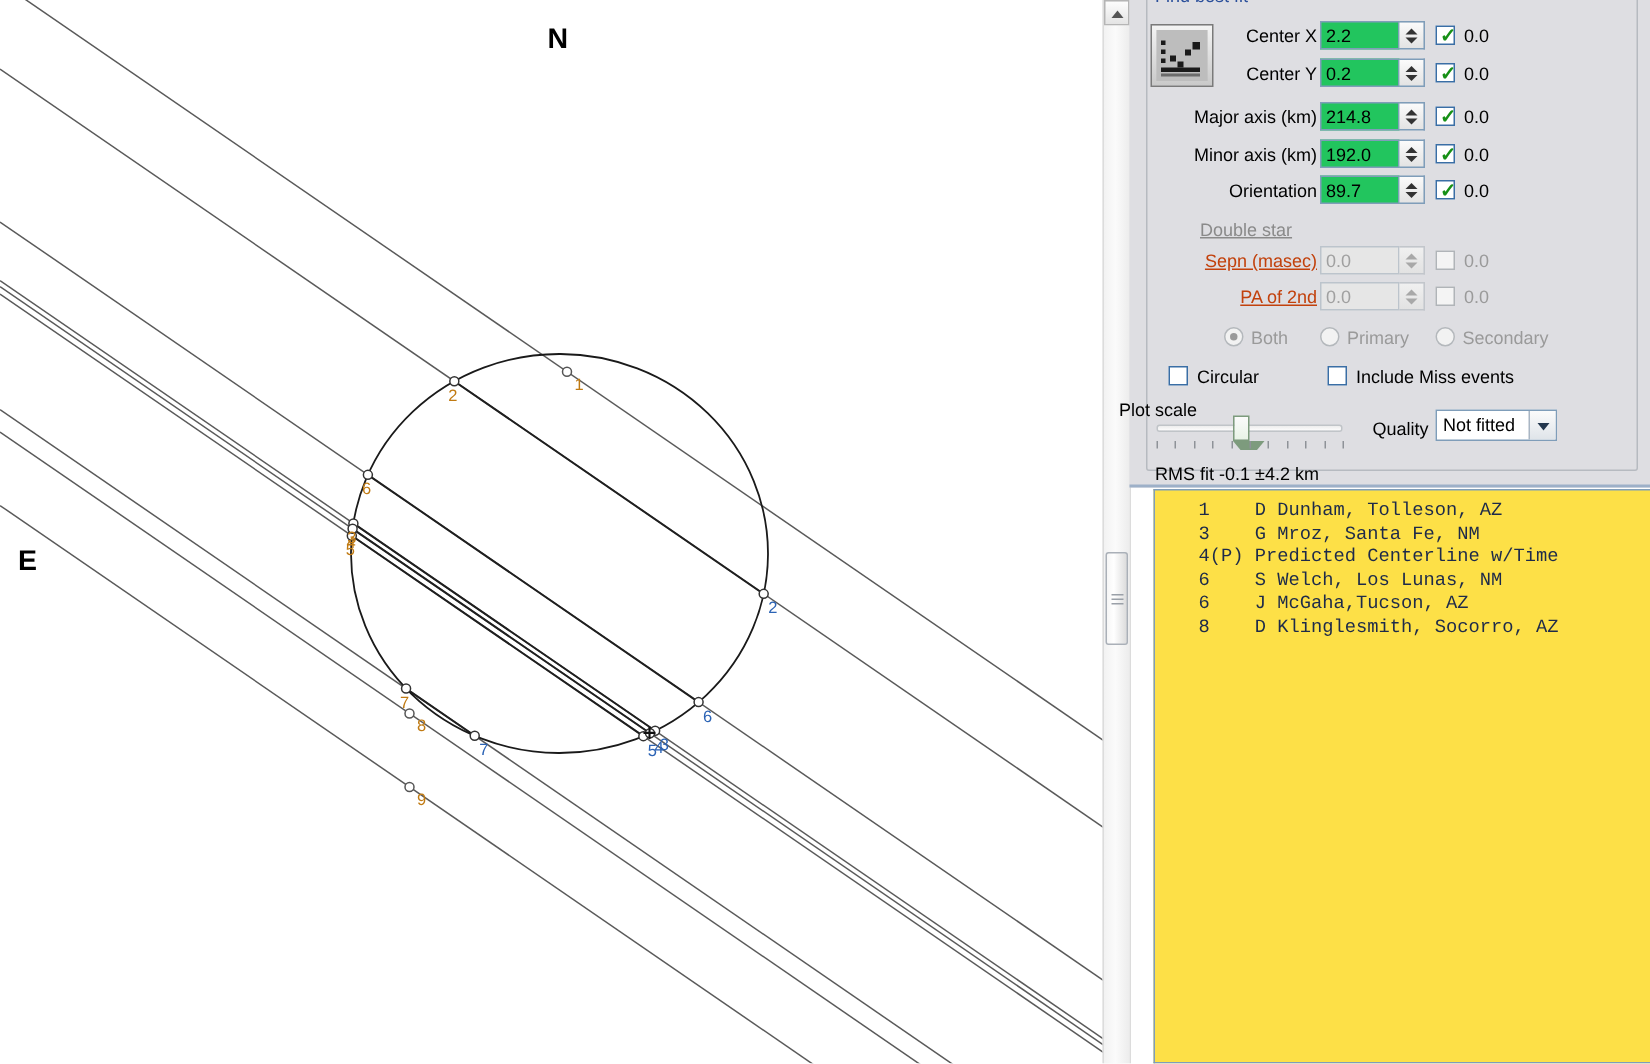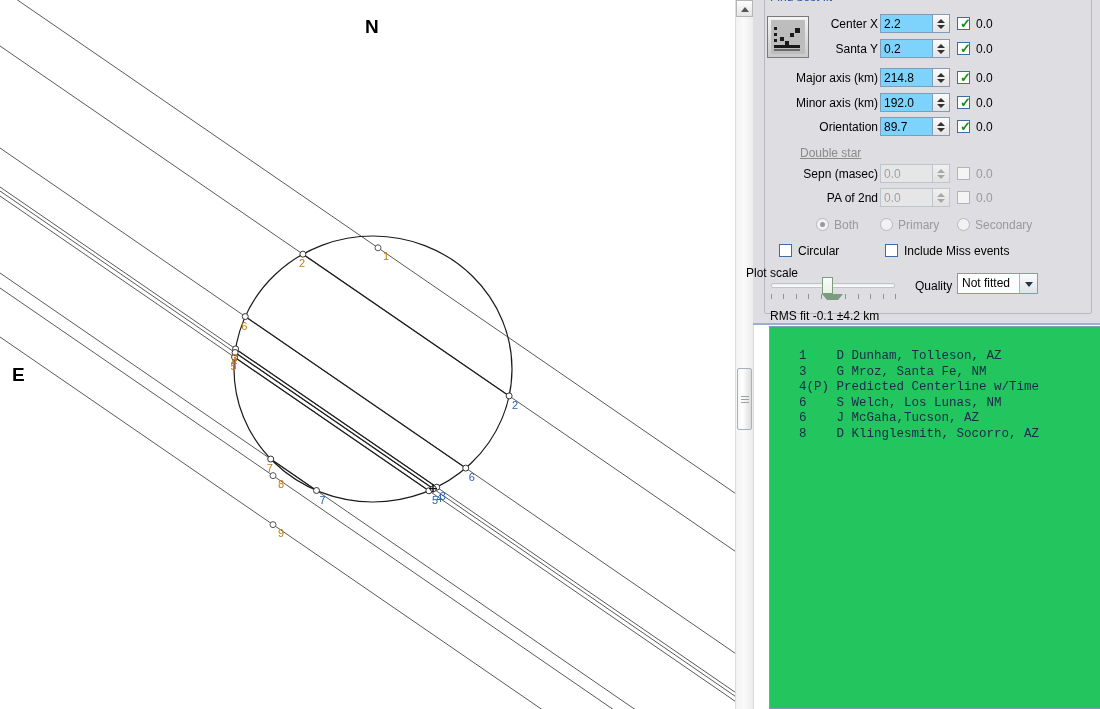--- a/index.html
+++ b/index.html
@@ -38,22 +38,22 @@
 
   #groupbox{position:absolute;left:11px;top:-8px;right:8px;height:322px;
     border:1px solid #b6bac0;border-radius:2px;box-sizing:border-box;}
   #groupbox-title{position:absolute;left:14px;top:-9px;padding:0 3px;background:#dedee2;
     color:#2a4f9b;font-size:12px;line-height:12px;}
 
   #chart-icon-btn{position:absolute;left:767px;top:16px;width:42px;height:42px;
     background:linear-gradient(#f4f4f4,#c9c9c9);border:1px solid #7a7a7a;box-sizing:border-box;padding:3px;}
   #chart-icon-btn .inner{width:100%;height:100%;background:#b9b9b9;position:relative;overflow:hidden;}
   .flabel{position:absolute;right:0;top:3px;text-align:right;font-size:12px;color:#000;white-space:nowrap;}
-  .flabel.dim{color:#000000;}
-  .fnum{position:absolute;width:53px;height:19px;background:#7dd3fc;border:1px solid #7f9db9;
+  .flabel.dim{color:#c2410c;text-decoration:underline;}
+  .fnum{position:absolute;width:53px;height:19px;background:#22c55e;border:1px solid #7f9db9;
     box-sizing:border-box;font-family:"Liberation Sans",sans-serif;font-size:12px;padding:1px 3px;color:#000;}
   .fnum.dim{background:#e6e6e6;color:#a0a0a0;border-color:#bcc4cc;}
   .spin{position:absolute;width:17px;height:19px;background:linear-gradient(#fbfbfb,#e3e3e3);
     border:1px solid #7f9db9;border-left:none;box-sizing:border-box;}
   .spin.dim{background:linear-gradient(#f0f0f0,#e2e2e2);border-color:#c2c6cb;}
   .spin .up,.spin .dn{position:absolute;left:4px;width:0;height:0;border-left:4px solid transparent;border-right:4px solid transparent;}
   .spin .up{top:4px;border-bottom:4px solid #333;}
   .spin .dn{top:10px;border-top:4px solid #333;}
   .spin.dim .up{border-bottom-color:#a8a8a8;}
   .spin.dim .dn{border-top-color:#a8a8a8;}
@@ -84,22 +84,22 @@
   #quality-value{position:absolute;left:4px;top:2px;font-size:12px;color:#000;}
   #quality-arrow-box{position:absolute;right:0;top:0;width:18px;height:19px;
     background:linear-gradient(#fbfbfb,#dfe4e9);border-left:1px solid #a9b6c4;box-sizing:border-box;}
   #quality-arrow-box .arr{position:absolute;left:5px;top:8px;width:0;height:0;
     border-left:4px solid transparent;border-right:4px solid transparent;border-top:5px solid #23364d;}
 
   #rms-text{position:absolute;font-size:12px;color:#000;white-space:nowrap;}
 
   
   #observer-list{position:absolute;left:769px;top:326px;width:331px;height:383px;
-    background:#22c55e;border:1px solid #7f9db9;border-right:none;box-sizing:border-box;
-    padding:22px 0 0 0;overflow:hidden;}
+    background:#fde047;border:1px solid #7f9db9;border-right:none;box-sizing:border-box;
+    padding:6px 0 0 0;overflow:hidden;}
   #observer-list ul{list-style:none;margin:0;padding:0;}
   #observer-list li{font-family:"Liberation Mono",monospace;font-size:12.5px;line-height:15.5px;
     color:#1d2a4a;white-space:pre;padding-left:14px;}
 </style>
 </head>
 <body>
 
 <div id="root">
 
   <div id="plot-area">
@@ -222,21 +222,21 @@
       <input class="fnum" style="left: 880px; top: 14px;" value="2.2" readonly="">
       <div class="spin" style="left:933px;top:14px;">
         <span class="up"></span>
         <span class="dn"></span>
       </div>
       <div class="cbx" style="left:957px;top:17px;">
         <span class="tick">✓</span>
       </div>
       <div class="sigma" style="left:976px;top:17px;">0.0</div>
 
-      <div class="flabel" style="left:0;width:878px;top:42px;">Santa Y</div>
+      <div class="flabel" style="left:0;width:878px;top:42px;">Center Y</div>
       <input class="fnum" style="left: 880px; top: 39px;" value="0.2" readonly="">
       <div class="spin" style="left:933px;top:39px;">
         <span class="up"></span>
         <span class="dn"></span>
       </div>
       <div class="cbx" style="left:957px;top:42px;">
         <span class="tick">✓</span>
       </div>
       <div class="sigma" style="left:976px;top:42px;">0.0</div>
 

